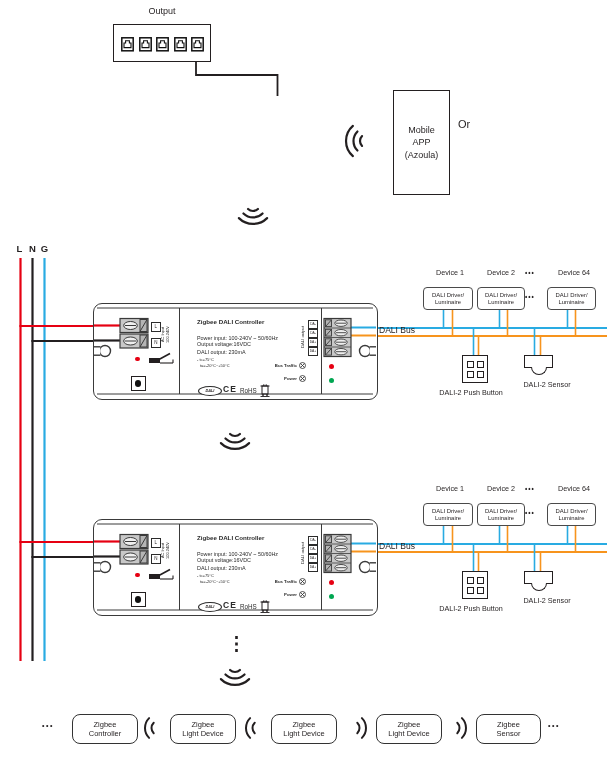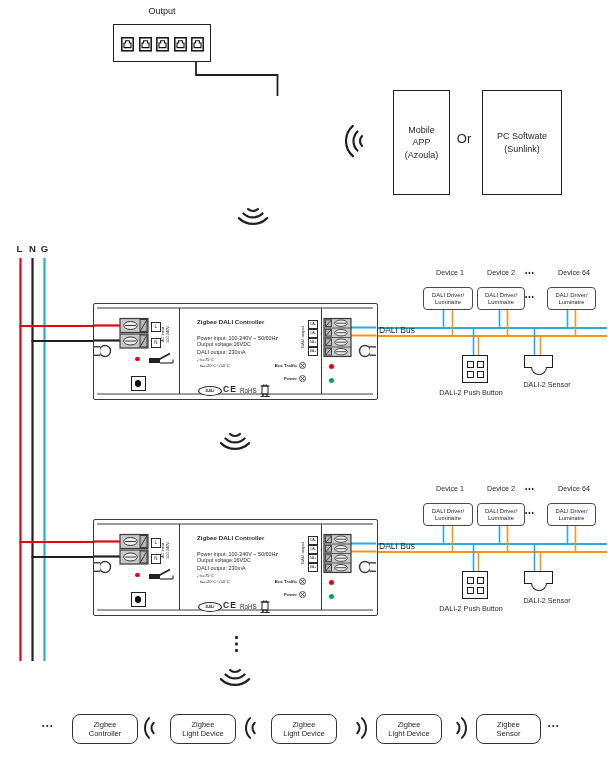--- a/index.html
+++ b/index.html
@@ -5,21 +5,21 @@
   html,body{margin:0;padding:0;background:#fff;}
   .canvas{position:relative;width:614px;height:762px;background:#fff;overflow:hidden;
           font-family:"Liberation Sans",sans-serif;color:#231f20;}
   .abs{position:absolute;box-sizing:border-box;}
   .box{position:absolute;box-sizing:border-box;border:1.5px solid #231f20;background:#fff;}
   .cen{display:flex;flex-direction:column;align-items:center;justify-content:center;text-align:center;}
   .lbl{position:absolute;box-sizing:border-box;text-align:center;}
   svg{display:block;}
   
   .controller{position:absolute;left:93px;width:285px;height:97px;background:#fff;
-              border:1.6px solid #3a3a3a;border-radius:2px;box-sizing:border-box;}
+              border:1.6px solid #3a3a3a;border-radius:9px;box-sizing:border-box;}
   .ctrl-svg{position:absolute;left:0;top:0;}
   .ctrl-txt{position:absolute;white-space:nowrap;color:#2b2b2b;}
   .tbox{position:absolute;border:1px solid #2b2b2b;background:#fff;display:flex;align-items:center;justify-content:center;}
   .led{position:absolute;border-radius:50%;}
   .ind-row{position:absolute;display:flex;align-items:center;justify-content:flex-end;gap:2px;
            font-size:4.3px;font-weight:bold;color:#2b2b2b;}
   .rot{transform:rotate(-90deg);transform-origin:center;display:flex;flex-direction:column;
        align-items:center;justify-content:center;line-height:1.15;color:#2b2b2b;}
   .prog{position:absolute;border:1.5px solid #231f20;background:#fff;display:flex;align-items:center;justify-content:center;}
   .prog .dot{width:6.5px;height:6.5px;border-radius:50%;background:#111;}
@@ -131,26 +131,22 @@
       <path d="M12.9 3.9 A20 20 0 0 0 12.9 34.1"></path>
     </g>
   </svg>
 
   <div class="box cen" style="left:393px;top:90px;width:57px;height:105px;font-size:9px;line-height:1.35;">
     <span>Mobile</span>
     <span>APP</span>
     <span>(Azoula)</span>
   </div>
 
-  <div class="lbl" style="left:451px;top:131px;width:26px;font-size:13px;">Or</div>
-
-  <div class="box cen" style="left:482px;top:90px;width:80px;height:105px;font-size:9px;line-height:1.35;">
-    <span>PC Softwate</span>
-    <span>(Sunlink)</span>
-  </div>
+  <div class="lbl" style="left:451px;top:118px;width:26px;font-size:11px;">Or</div>
+
 
   <svg class="abs" style="left:234px;top:203px" width="38" height="27" viewBox="0 0 38 27">
     <g fill="none" stroke="#231f20" stroke-width="2.2" stroke-linecap="round">
       <path d="M14.05 5.95 A7 7 0 0 0 23.95 5.95"></path>
       <path d="M9.45 10.45 A13.5 13.5 0 0 0 28.55 10.45"></path>
       <path d="M4.9 15.1 A20 20 0 0 0 33.1 15.1"></path>
     </g>
   </svg>
 
   <div class="lbl" style="left:14px;top:243px;width:11px;font-size:9.5px;font-weight:bold;">L</div>

